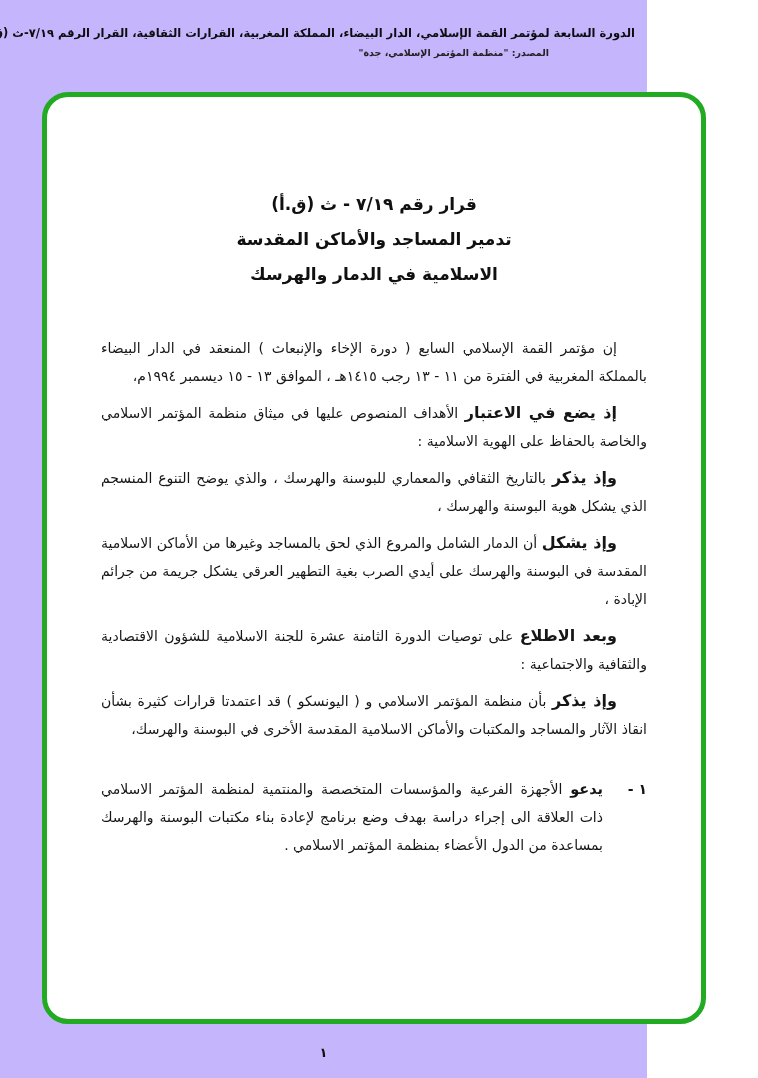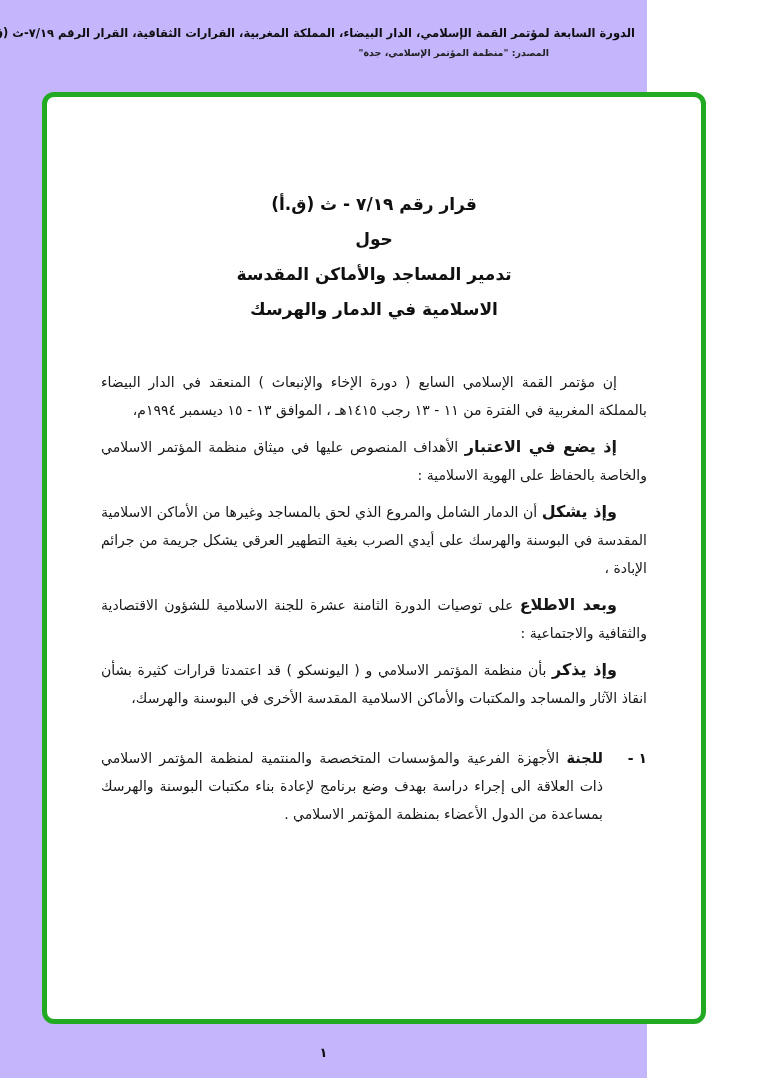--- a/index.html
+++ b/index.html
@@ -38,21 +38,21 @@
     margin-top: 7px;
     margin-right: 86px;
   }
   .green-frame {
     position: absolute;
     top: 92px;
     left: 42px;
     width: 664px;
     height: 932px;
     border: 5px solid #22ab22;
-    border-radius: 12px;
+    border-radius: 26px;
     background: #ffffff;
     padding: 68px 54px 0 54px;
     direction: rtl;
   }
   .title-block {
     text-align: center;
     margin-top: 22px;
     margin-bottom: 42px;
   }
   .title-line {
@@ -114,41 +114,41 @@
 
   <header class="doc-header">
     <div class="header-line1">الدورة السابعة لمؤتمر القمة الإسلامي، الدار البيضاء، المملكة المغربية، القرارات الثقافية، القرار الرقم ٧/١٩-ث (ق.أ)</div>
     <div class="header-line2">المصدر:  "منظمة المؤتمر الإسلامي، جدة"</div>
   </header>
 
   <div class="green-frame" style="border-color: rgb(34, 171, 34);">
 
     <div class="title-block">
       <div class="title-line">قرار رقم ٧/١٩ - ث (ق.أ)</div>
-      <div class="title-line">حول</div>
       <div class="title-line">تدمير المساجد والأماكن المقدسة</div>
       <div class="title-line">الاسلامية في الدمار والهرسك</div>
     </div>
 
     <div class="doc-body">
 
       <p class="para"><span class="lead"></span><span>إن مؤتمر القمة الإسلامي السابع ( دورة الإخاء والإنبعاث ) المنعقد في الدار البيضاء بالمملكة المغربية في الفترة من ١١ - ١٣ رجب ١٤١٥هـ ، الموافق ١٣ - ١٥ ديسمبر ١٩٩٤م،</span></p>
 
       <p class="para"><span class="lead">إذ يضع في الاعتبار</span><span> الأهداف المنصوص عليها في ميثاق منظمة المؤتمر الاسلامي والخاصة بالحفاظ على الهوية الاسلامية :</span></p>
 
+      <p class="para"><span class="lead">وإذ يذكر</span><span> بالتاريخ الثقافي والمعماري للبوسنة والهرسك ، والذي يوضح التنوع المنسجم الذي يشكل هوية البوسنة والهرسك ،</span></p>
 
       <p class="para"><span class="lead">وإذ يشكل</span><span> أن الدمار الشامل والمروع الذي لحق بالمساجد وغيرها من الأماكن الاسلامية المقدسة في البوسنة والهرسك على أيدي الصرب بغية التطهير العرقي يشكل جريمة من جرائم الإبادة ،</span></p>
 
       <p class="para"><span class="lead">وبعد الاطلاع</span><span> على توصيات الدورة الثامنة عشرة للجنة الاسلامية للشؤون الاقتصادية والثقافية والاجتماعية :</span></p>
 
       <p class="para"><span class="lead">وإذ يذكر</span><span> بأن منظمة المؤتمر الاسلامي و ( اليونسكو ) قد اعتمدتا قرارات كثيرة بشأن انقاذ الآثار والمساجد والمكتبات والأماكن الاسلامية المقدسة الأخرى في البوسنة والهرسك،</span></p>
 
       <div class="list-item">
         <span class="item-number">١ -</span>
-        <div class="item-text"><span class="lead">للجنة</span><span> الأجهزة الفرعية والمؤسسات المتخصصة والمنتمية لمنظمة المؤتمر الاسلامي ذات العلاقة الى إجراء دراسة بهدف وضع برنامج لإعادة بناء مكتبات البوسنة والهرسك بمساعدة من الدول الأعضاء بمنظمة المؤتمر الاسلامي .</span></div>
+        <div class="item-text"><span class="lead">يدعو</span><span> الأجهزة الفرعية والمؤسسات المتخصصة والمنتمية لمنظمة المؤتمر الاسلامي ذات العلاقة الى إجراء دراسة بهدف وضع برنامج لإعادة بناء مكتبات البوسنة والهرسك بمساعدة من الدول الأعضاء بمنظمة المؤتمر الاسلامي .</span></div>
       </div>
 
     </div>
   </div>
 
   <div class="page-number">١</div>
 
 </div>
 
 </body></html>

